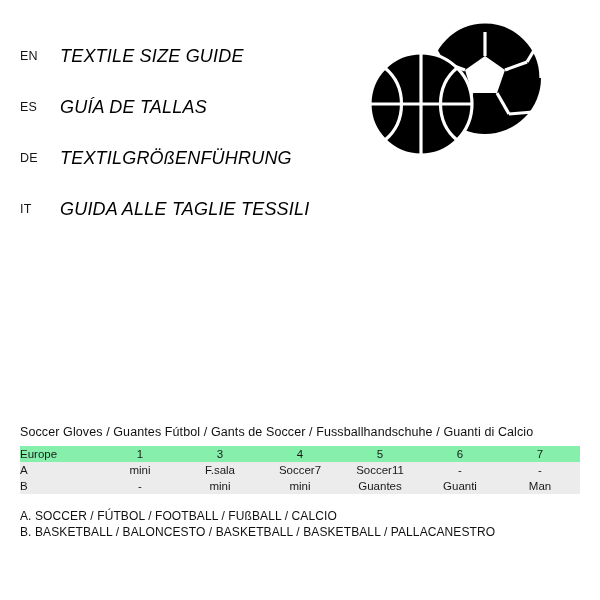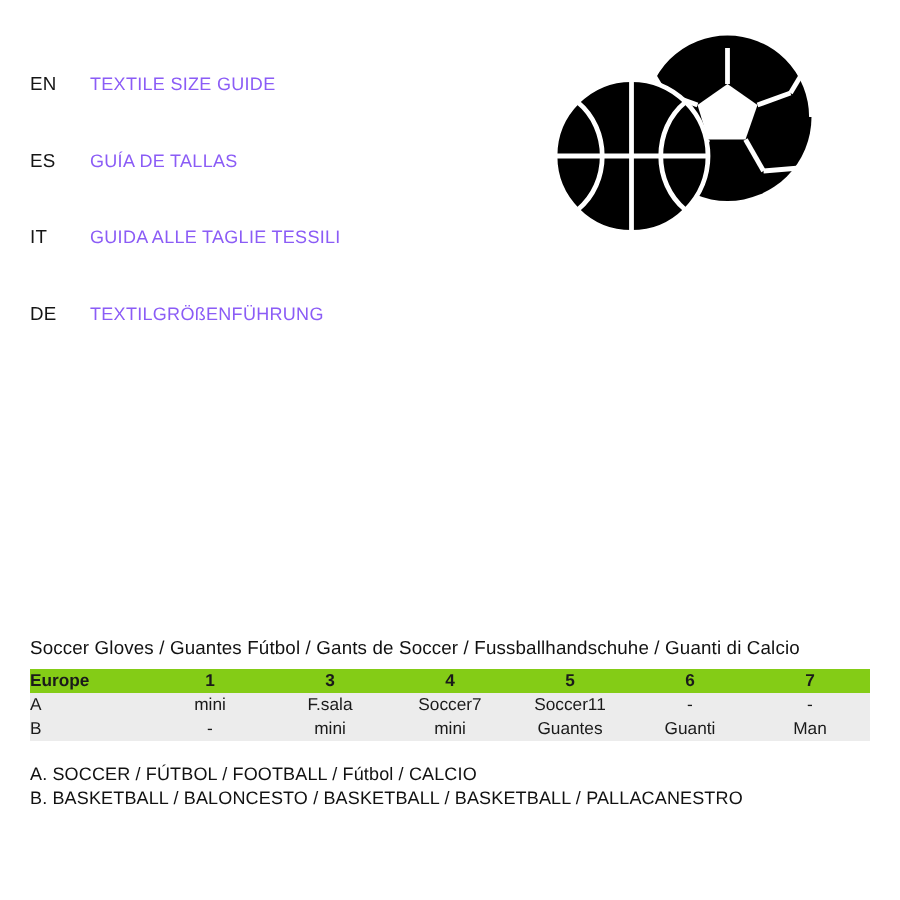--- a/index.html
+++ b/index.html
@@ -30,24 +30,25 @@
     line-height: 17px;
     margin-top: 34px;
   }
   .legend-code {
     width: 40px;
     font-size: 12.5px;
     letter-spacing: 0.2px;
     color: #151515;
   }
   .legend-label {
-    font-size: 12px;
+    font-size: 18px;
     letter-spacing: 0.2px;
-    color: #8b5cf6;
+    color: #000000;
     white-space: nowrap;
+    font-style: italic;
   }
 
   
   .illustration {
     position: absolute;
     left: 355px;
     top: 20px;
     width: 210px;
     height: 150px;
   }
@@ -74,22 +75,21 @@
     table-layout: fixed;
   }
   table.size-table td {
     font-size: 11.5px;
     height: 16px;
     padding: 0;
     color: #1a1a1a;
     border: none;
   }
   tr.header-row td {
-    background: #84cc16;
-    font-weight: bold;
+    background: #86efac;
   }
   tr.data-row td {
     background: #ececec;
   }
   td.col-label {
     text-align: left;
     padding-left: 4px;
   }
   td.col-val {
     text-align: center;
@@ -116,26 +116,26 @@
 <div class="legend">
   <div class="legend-row">
     <span class="legend-code">EN</span>
     <span class="legend-label">TEXTILE SIZE GUIDE</span>
   </div>
   <div class="legend-row">
     <span class="legend-code">ES</span>
     <span class="legend-label">GUÍA DE TALLAS</span>
   </div>
   <div class="legend-row">
+    <span class="legend-code">DE</span>
+    <span class="legend-label">TEXTILGRÖßENFÜHRUNG</span>
+  </div>
+  <div class="legend-row">
     <span class="legend-code">IT</span>
     <span class="legend-label">GUIDA ALLE TAGLIE TESSILI</span>
-  </div>
-  <div class="legend-row">
-    <span class="legend-code">DE</span>
-    <span class="legend-label">TEXTILGRÖßENFÜHRUNG</span>
   </div>
 </div>
 
 <div class="illustration">
   <svg width="210" height="150" viewBox="0 0 210 150" xmlns="http://www.w3.org/2000/svg">
 
     <g>
       <circle cx="130" cy="58" r="56" fill="#000000"></circle>
       <g fill="none" stroke="#ffffff" stroke-width="3.2">
         <polygon points="130,36 150,50 142,73 117,73 110,50" fill="#ffffff" stroke="none"></polygon>
@@ -203,15 +203,15 @@
         <td class="col-val">mini</td>
         <td class="col-val">Guantes</td>
         <td class="col-val">Guanti</td>
         <td class="col-val">Man</td>
       </tr>
     </tbody>
   </table>
 </div>
 
 <div class="footnotes">
-  <div class="footnote">A. SOCCER / FÚTBOL / FOOTBALL / Fútbol / CALCIO</div>
+  <div class="footnote">A. SOCCER / FÚTBOL / FOOTBALL / FUßBALL / CALCIO</div>
   <div class="footnote">B. BASKETBALL / BALONCESTO / BASKETBALL / BASKETBALL / PALLACANESTRO</div>
 </div>
 
 </body></html>

